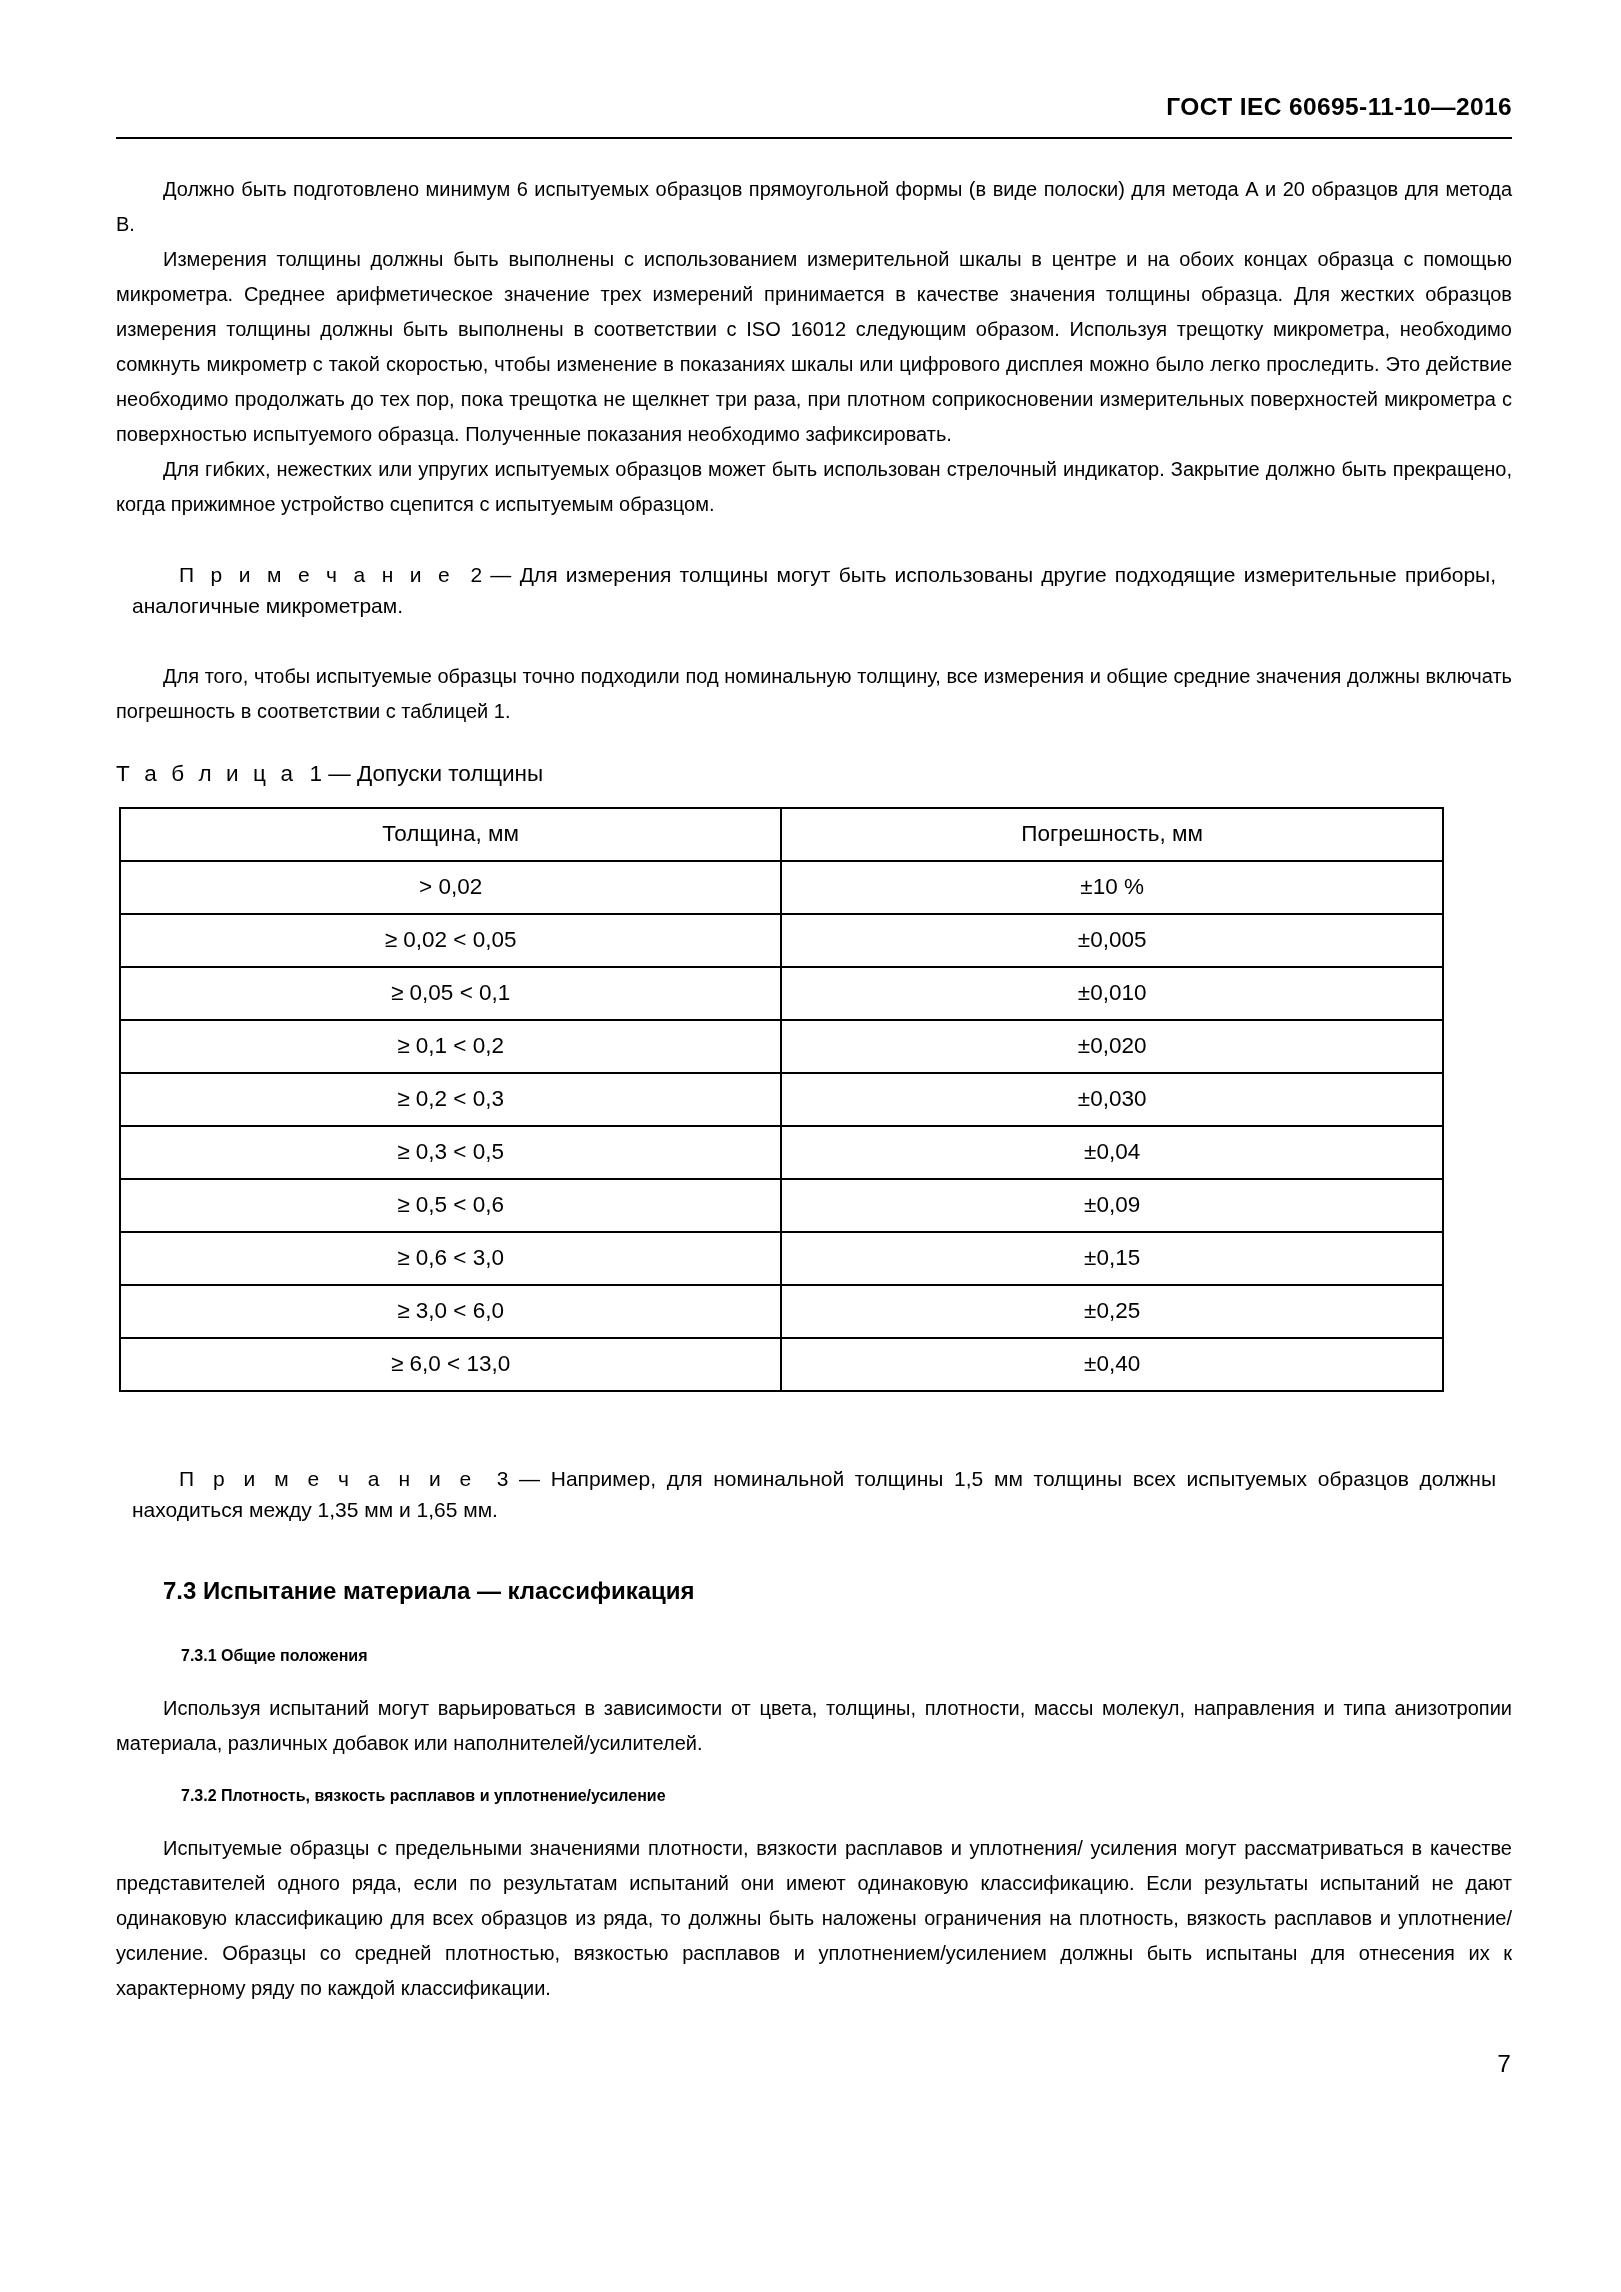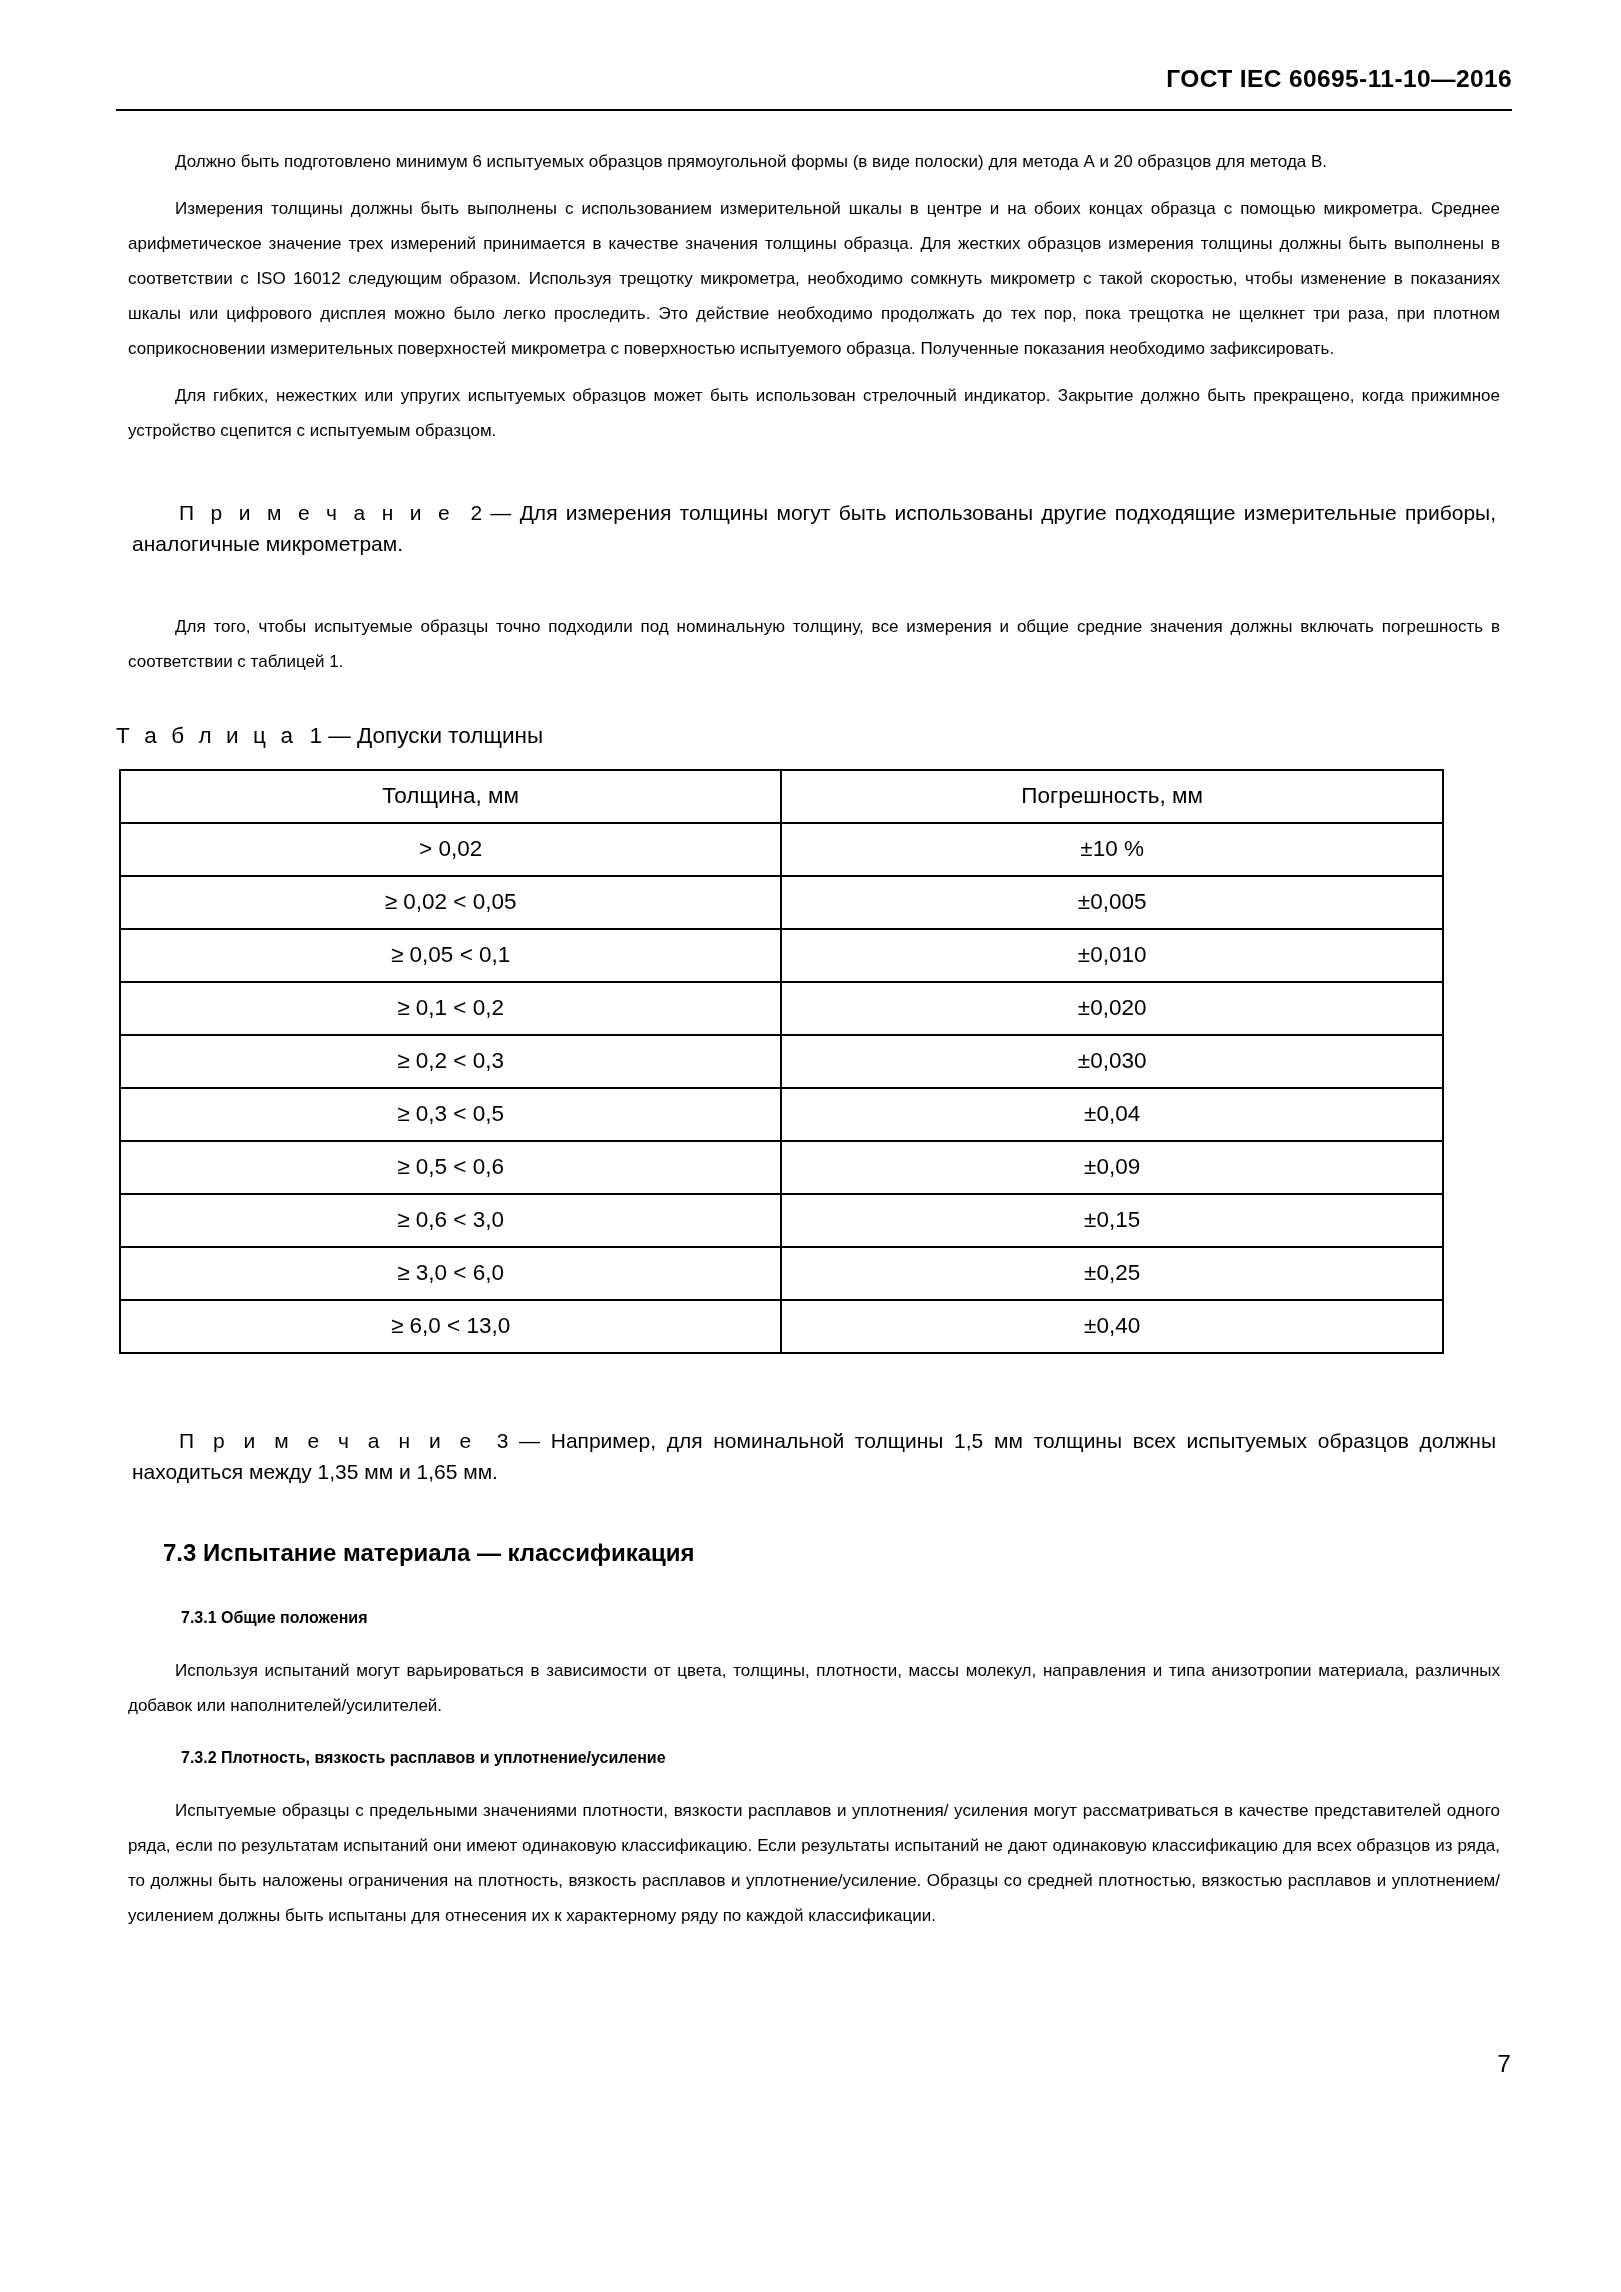--- a/index.html
+++ b/index.html
@@ -22,39 +22,39 @@
   }
   .content {
     position: absolute;
     left: 116px;
     top: 0;
     width: 1396px;
   }
 
   
   .header {
-    margin-top: 64px;
+    margin-top: 92px;
     height: 39px;
     text-align: right;
     font-size: 24.5px;
     font-weight: bold;
     letter-spacing: 0.4px;
     line-height: 29px;
   }
   .header-rule {
     border-bottom: 2.2px solid #000;
     margin-top: 5.9px;
     margin-bottom: 33px;
     width: 100%;
   }
 
   
   p {
-    margin: 12px;
-    font-size: 17px;
+    margin: 0;
+    font-size: 20px;
     line-height: 35px;
     text-align: justify;
     text-justify: inter-word;
     hyphens: manual;
   }
   p.indent {
     text-indent: 47px;
   }
   .note {
     margin: 16px;

